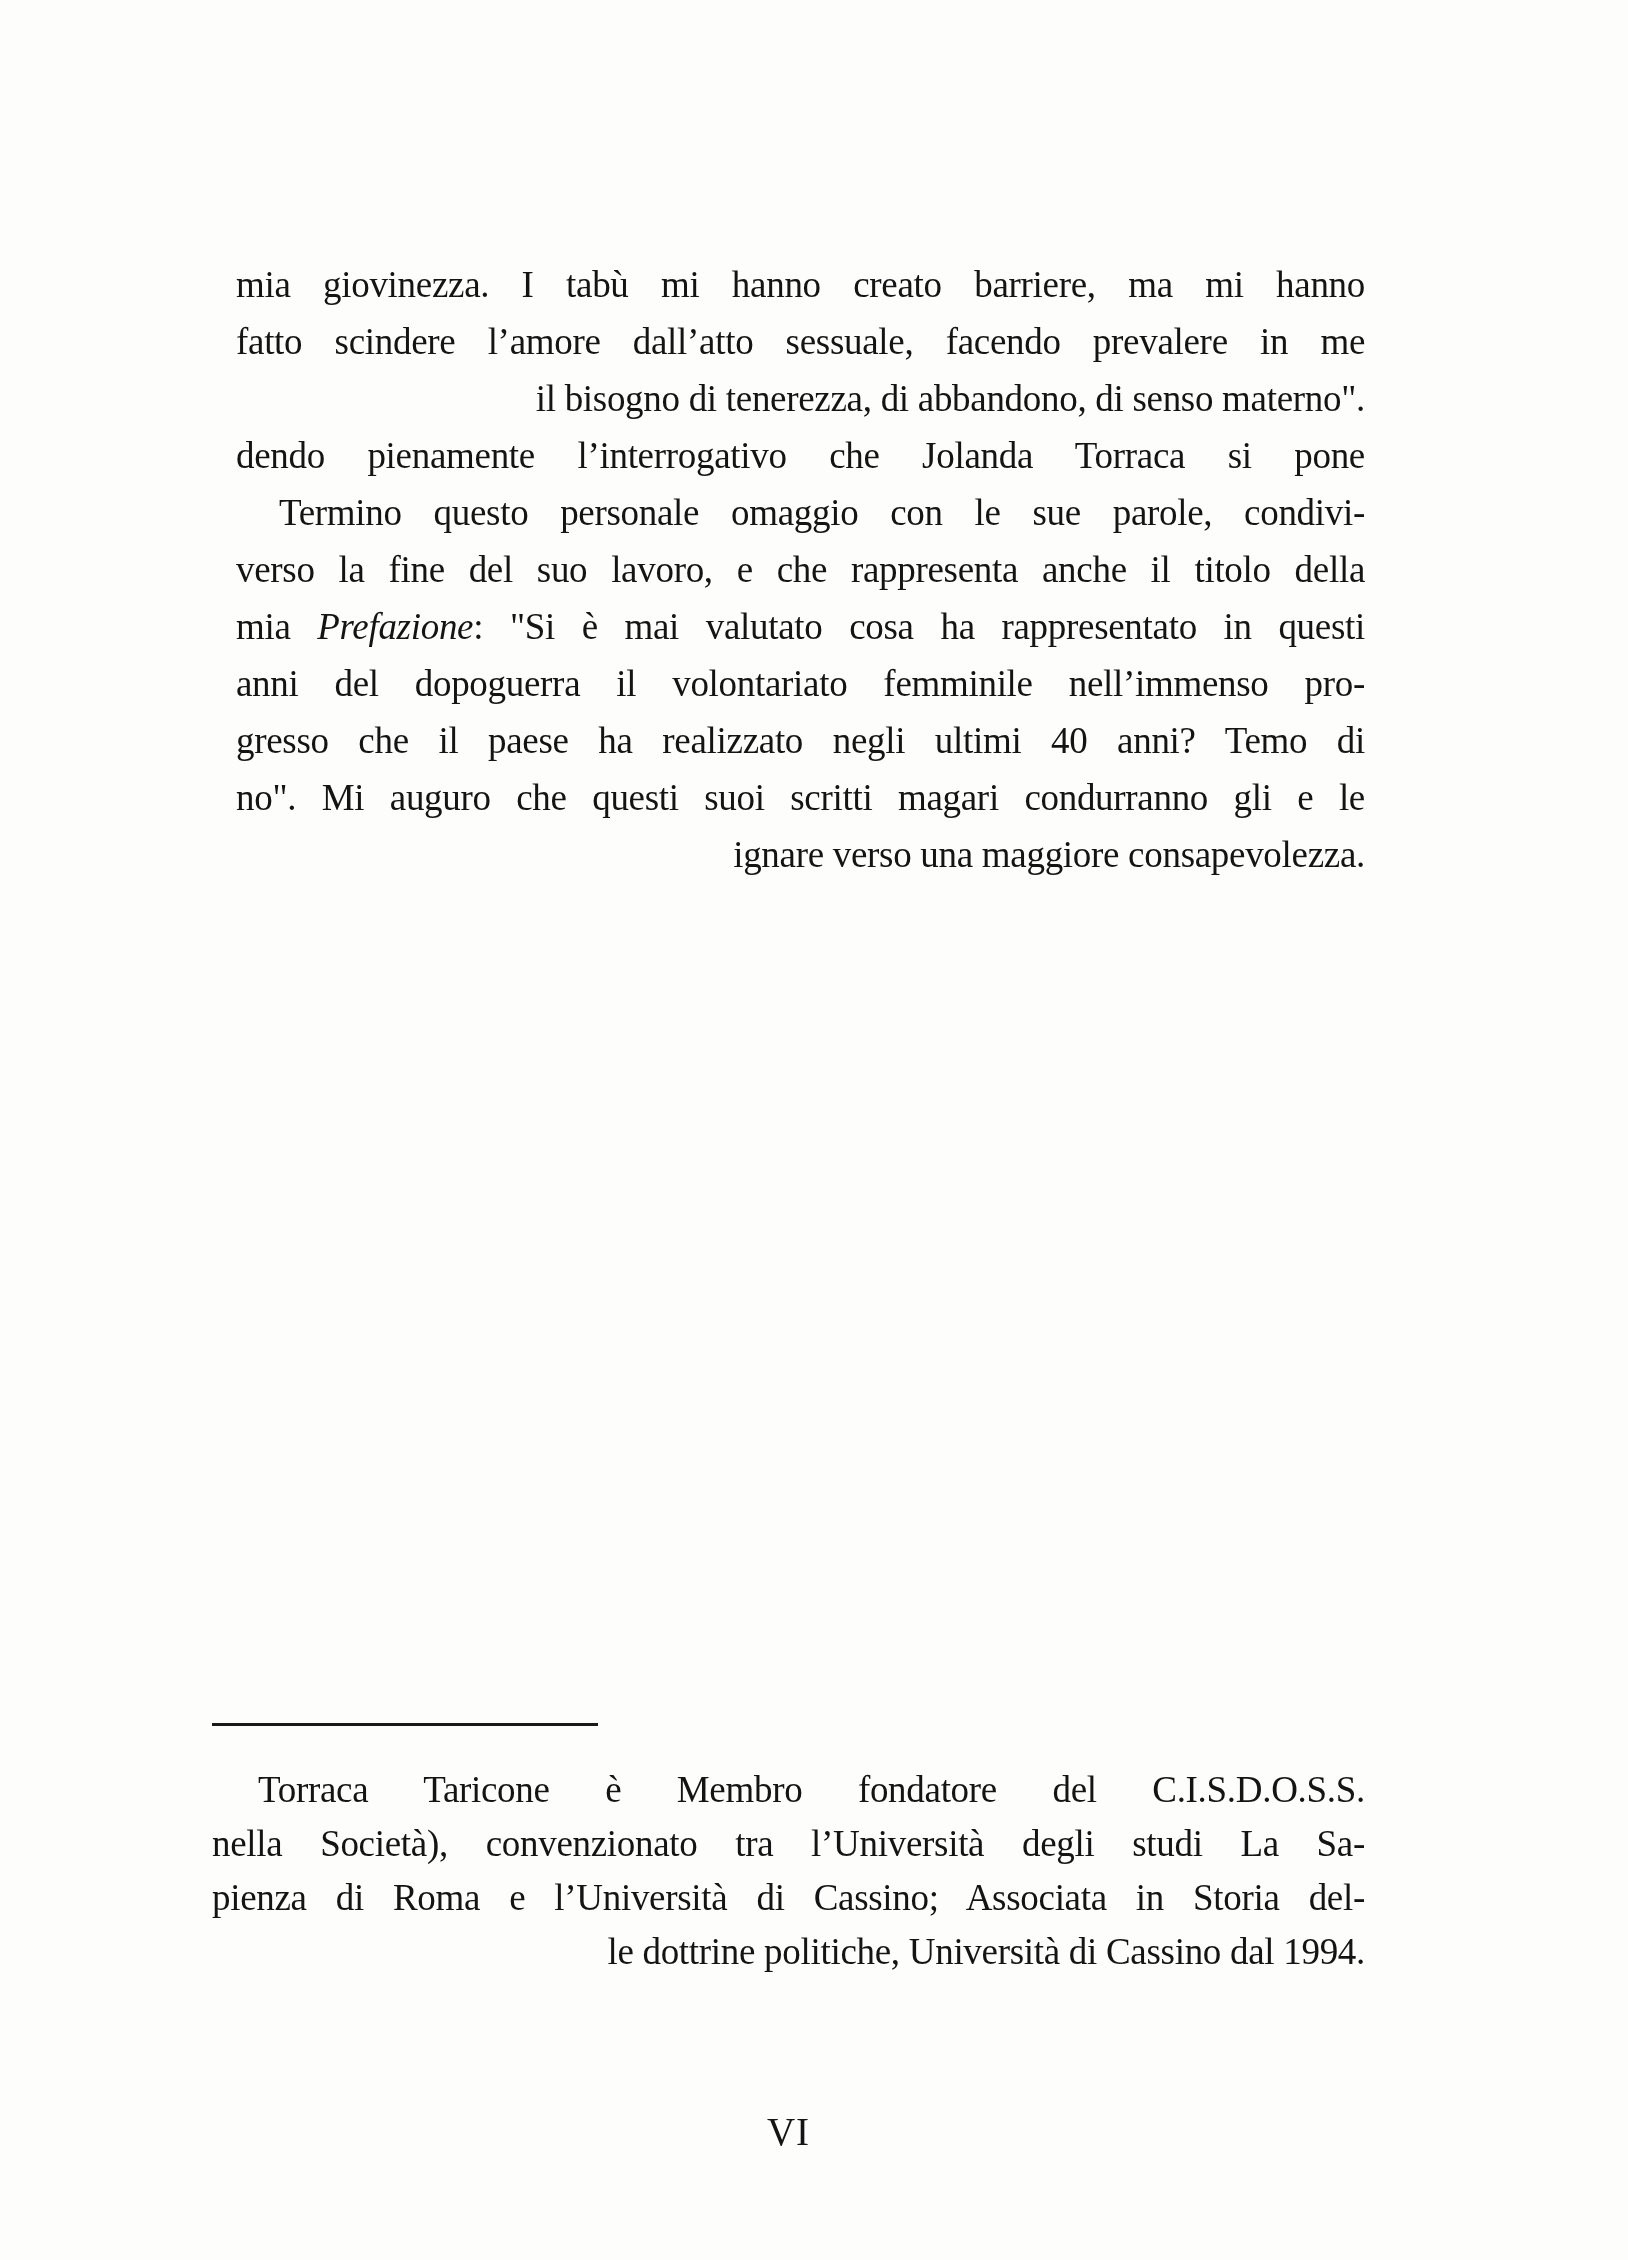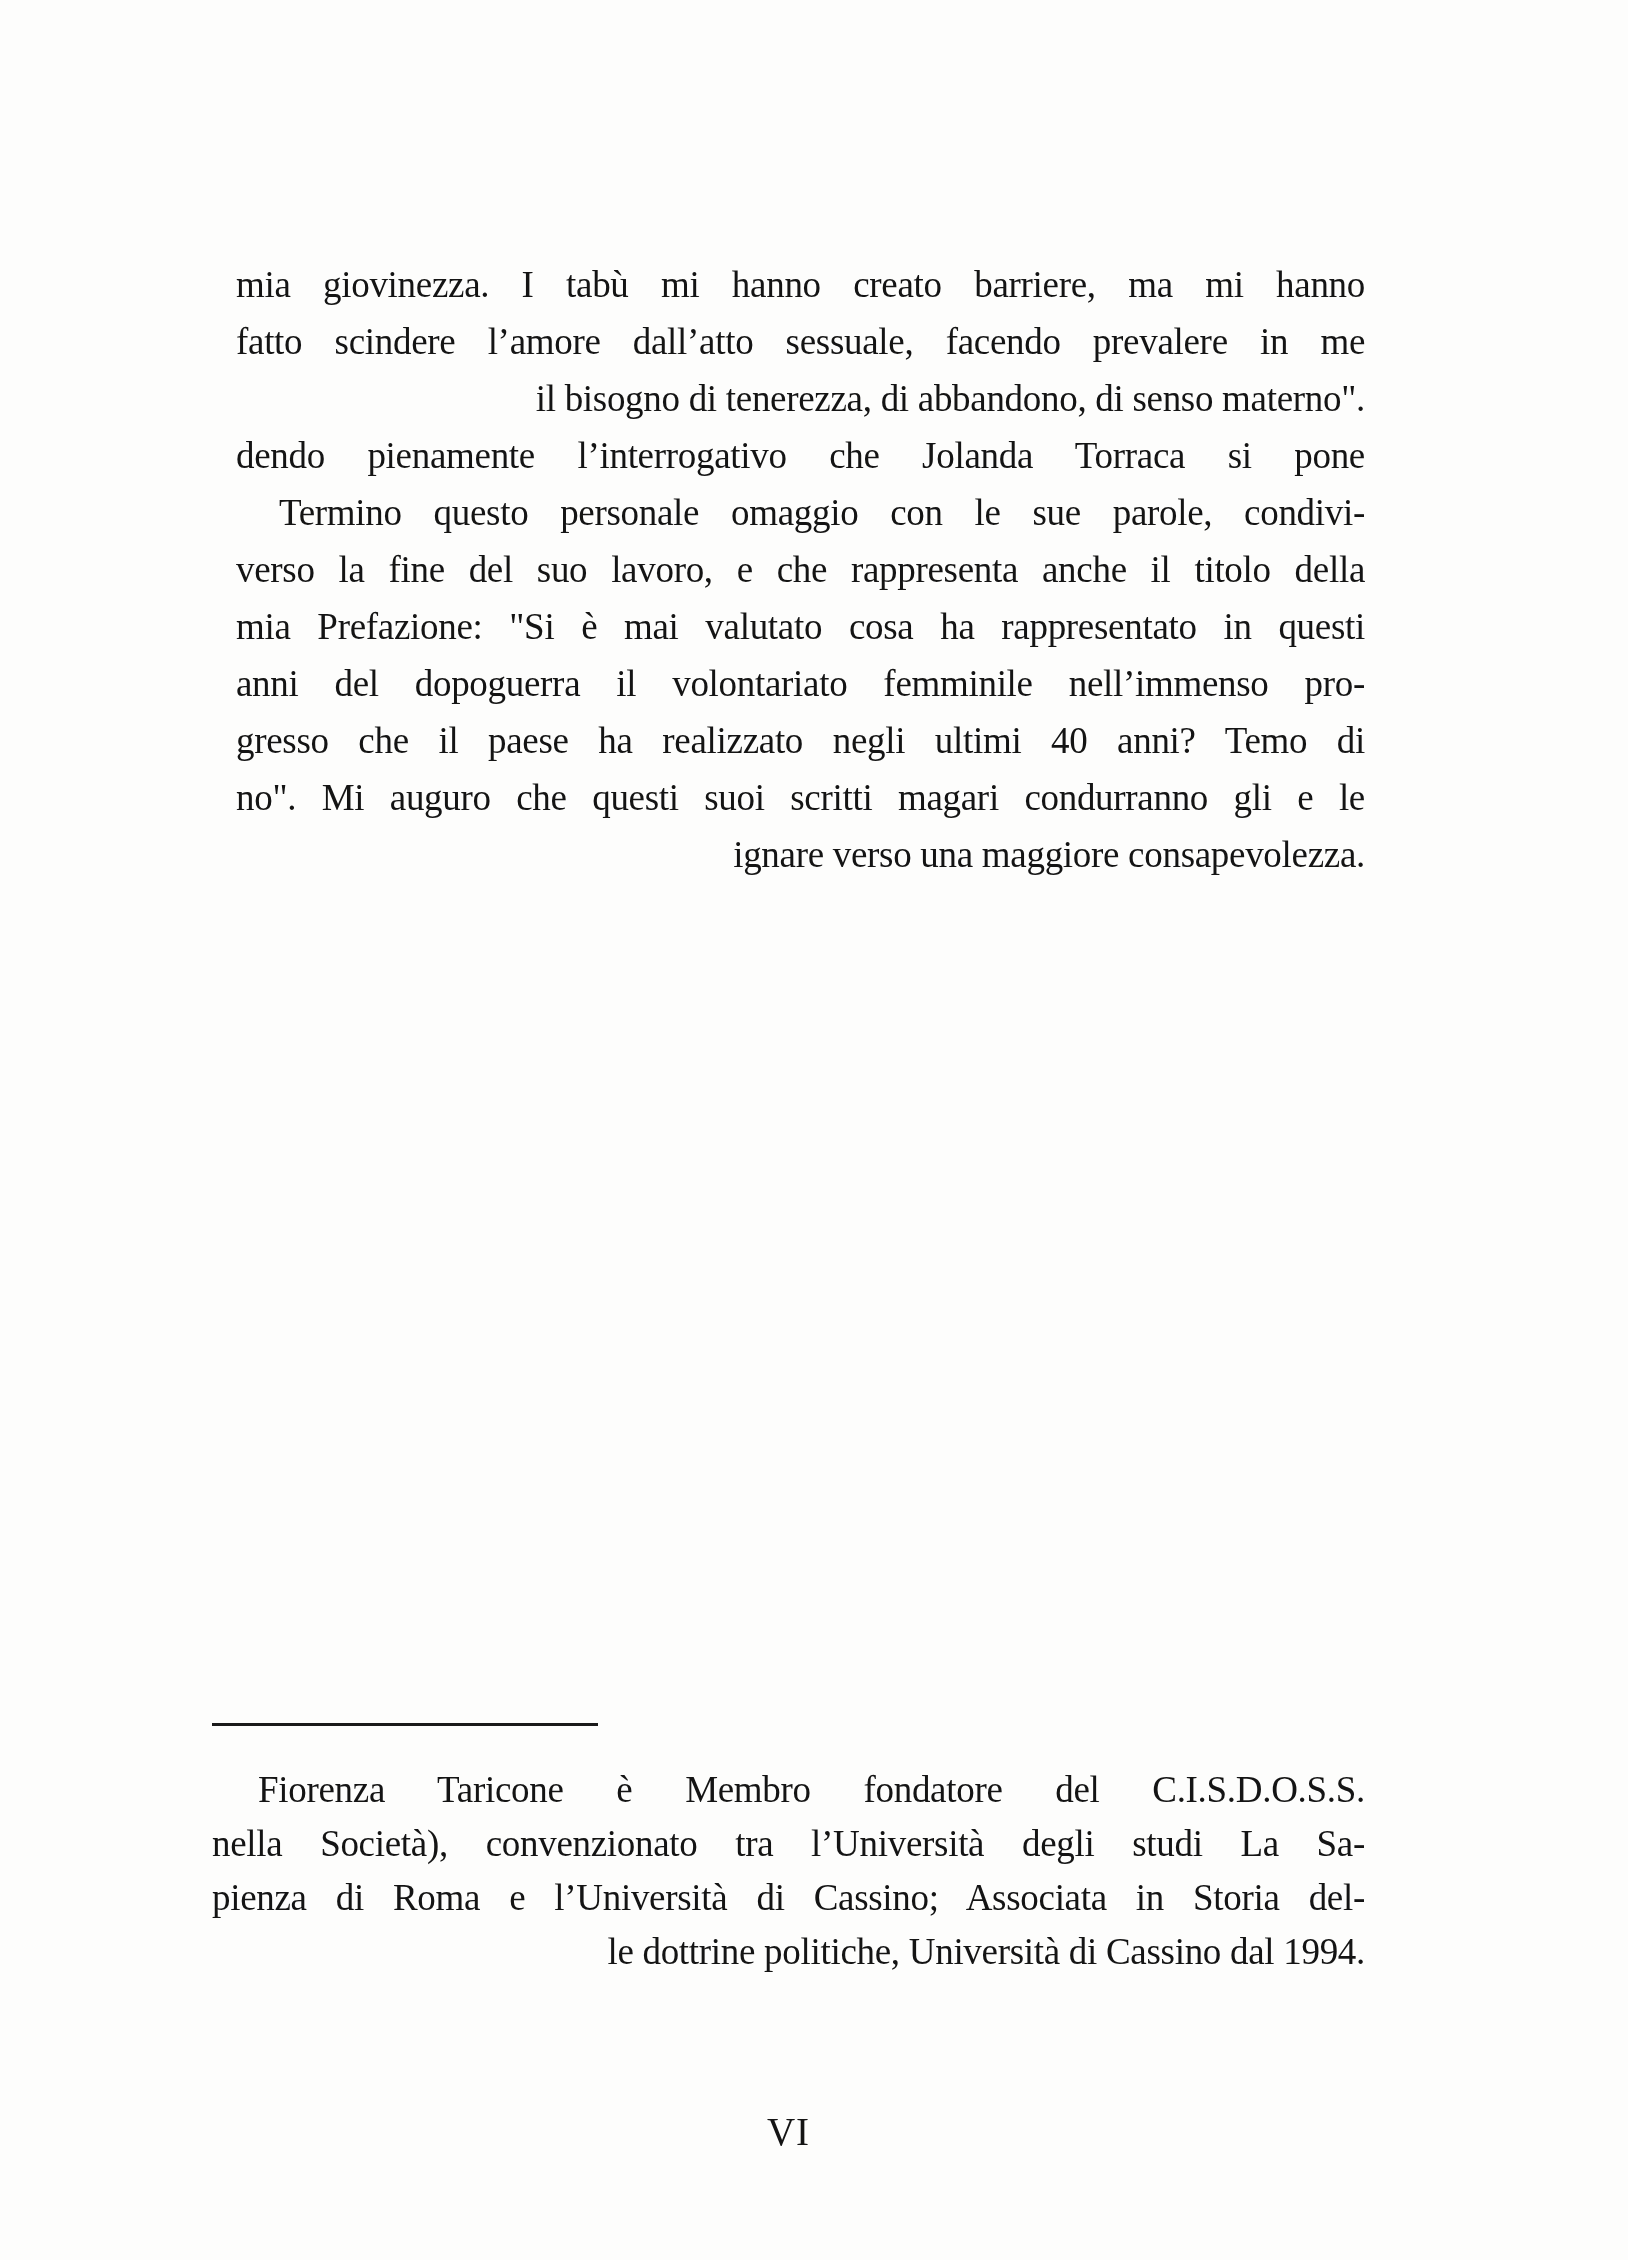--- a/index.html
+++ b/index.html
@@ -37,21 +37,21 @@
   .bline { height: 57px; overflow: hidden; margin-left: 24px; }
   .fline { height: 54px; overflow: hidden; }
   .j {
     text-align: justify;
     text-align-last: justify;
     -moz-text-align-last: justify;
   }
   .e { text-align: right; }
   .ind { text-indent: 43px; }
   .ind-fn { text-indent: 46px; }
-  .italic { }
+  .italic { font-style: italic; }
   .fn-rule {
     position: absolute;
     left: 212px;
     top: 1723px;
     width: 386px;
     height: 2.7px;
     background: #1a1a1a;
   }
   .page-number {
     position: absolute;
@@ -81,21 +81,21 @@
     <div class="bline j"><span>mia </span><span class="italic">Prefazione</span><span>: "Si è mai valutato cosa ha rappresentato in questi</span></div>
     <div class="bline j">anni del dopoguerra il volontariato femminile nell’immenso pro-</div>
     <div class="bline j">gresso che il paese ha realizzato negli ultimi 40 anni? Temo di</div>
     <div class="bline j">no". Mi auguro che questi suoi scritti magari condurranno gli e le</div>
     <div class="bline e">ignare verso una maggiore consapevolezza.</div>
   </div>
 
   <div class="fn-rule"></div>
 
   <div class="footnote-block">
-    <div class="fline j ind-fn">Fiorenza Taricone è Membro fondatore del C.I.S.D.O.S.S.</div>
+    <div class="fline j ind-fn">Torraca Taricone è Membro fondatore del C.I.S.D.O.S.S.</div>
     <div class="fline j">nella Società), convenzionato tra l’Università degli studi La Sa-</div>
     <div class="fline j">pienza di Roma e l’Università di Cassino; Associata in Storia del-</div>
     <div class="fline e">le dottrine politiche, Università di Cassino dal 1994.</div>
   </div>
 
   <div class="page-number">VI</div>
 
 </div>
 
 

